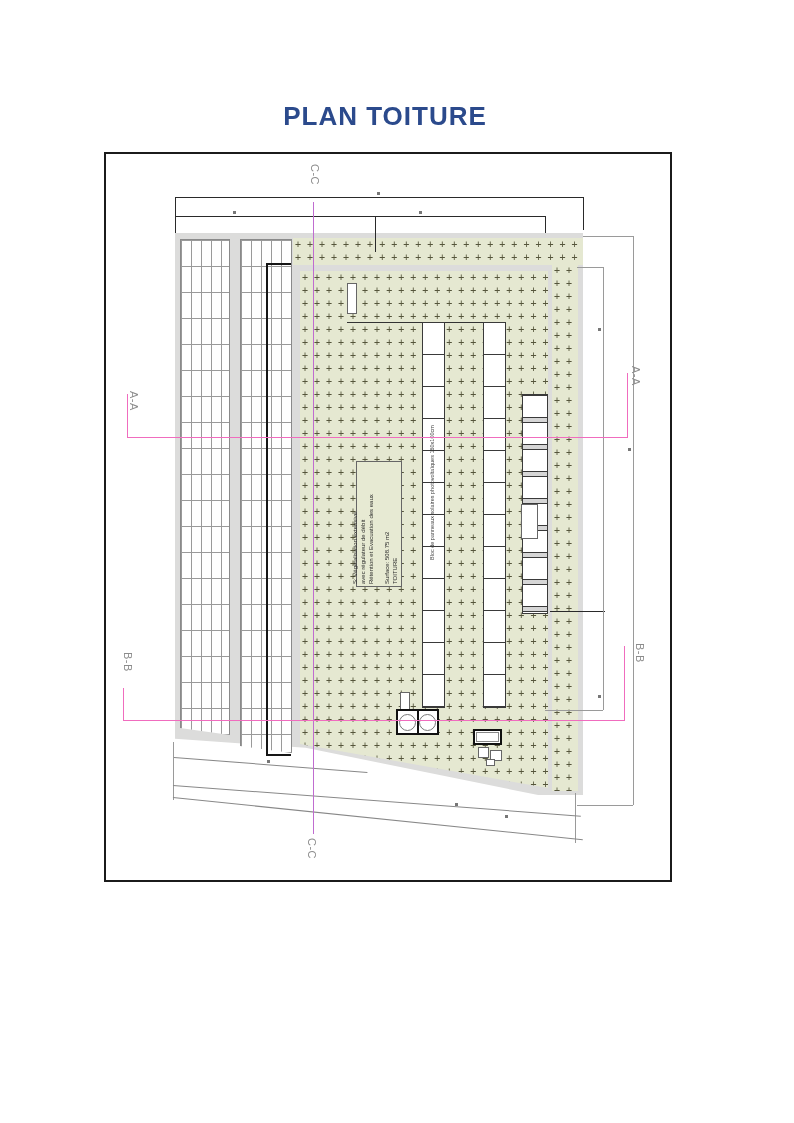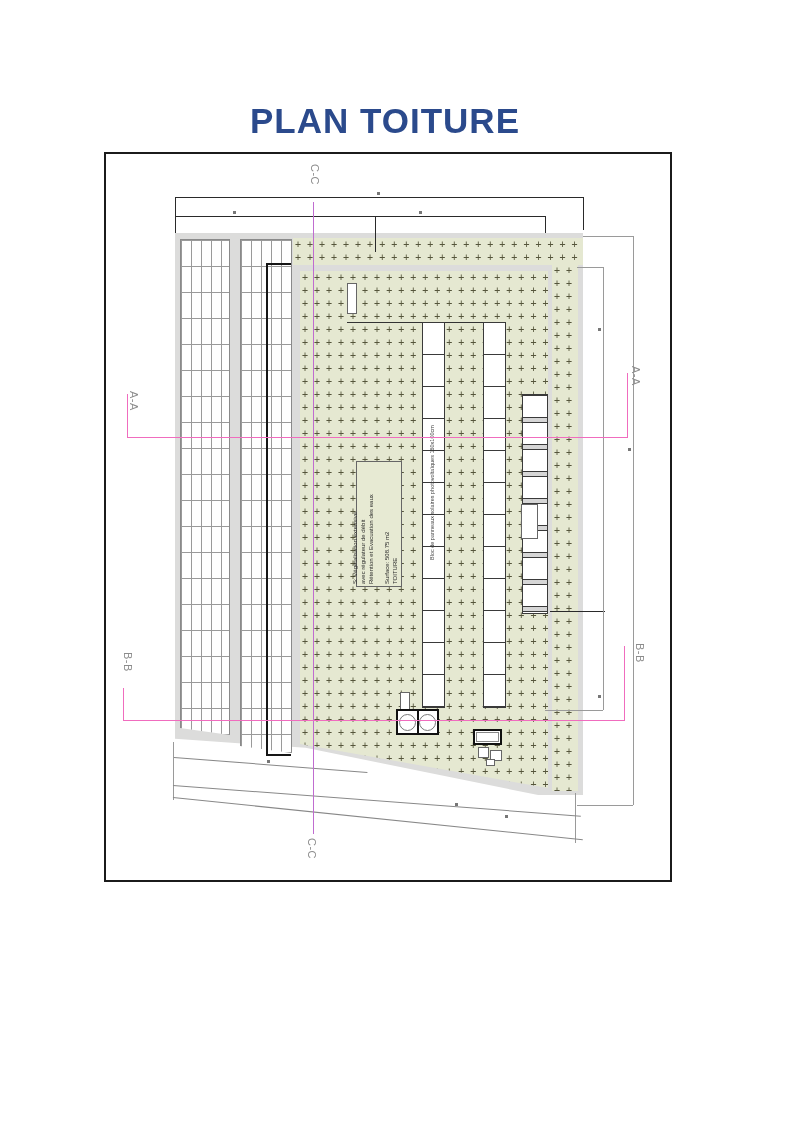--- a/index.html
+++ b/index.html
@@ -1,20 +1,20 @@
 <!DOCTYPE html>
 <html><head>
 <meta charset="utf-8">
 <style>
   html,body{margin:0;padding:0;background:#ffffff}
   .page{position:relative;width:794px;height:1123px;background:#fff;overflow:hidden;
         font-family:"Liberation Sans",sans-serif}
   .abs{position:absolute}
   .title{position:absolute;left:0;top:101px;width:770px;text-align:center;margin:0;
-         font-size:35px;font-weight:bold;color:#2B4A8C;letter-spacing:1px}
+         font-size:26px;font-weight:bold;color:#2B4A8C;letter-spacing:1px}
   .frame{position:absolute;left:104px;top:152px;width:564px;height:726px;border:2px solid #1b1b1b;background:#fff}
   .base{background:#DCDCDB;clip-path:polygon(0 0,100% 0,100% 100%,89% 100%,32% 91.6%,0 90%)}
   .brick{background-color:#fff;border:1px solid #8a8a8a;
          background-image:repeating-linear-gradient(180deg,#9a9a9a 0 1px,transparent 1px 26px),
                           repeating-linear-gradient(90deg,#9a9a9a 0 1px,transparent 1px 10px)}
   .green{background:#E5E8D1}
   .plus-fill{overflow:hidden;white-space:pre;font-family:"DejaVu Sans Mono",monospace;
              font-size:10px;line-height:13px;letter-spacing:6px;color:#55553B;padding-left:2px;box-sizing:border-box}
   .blk{background:#2a2a2a}
   .gry{background:#9a9a9a}

